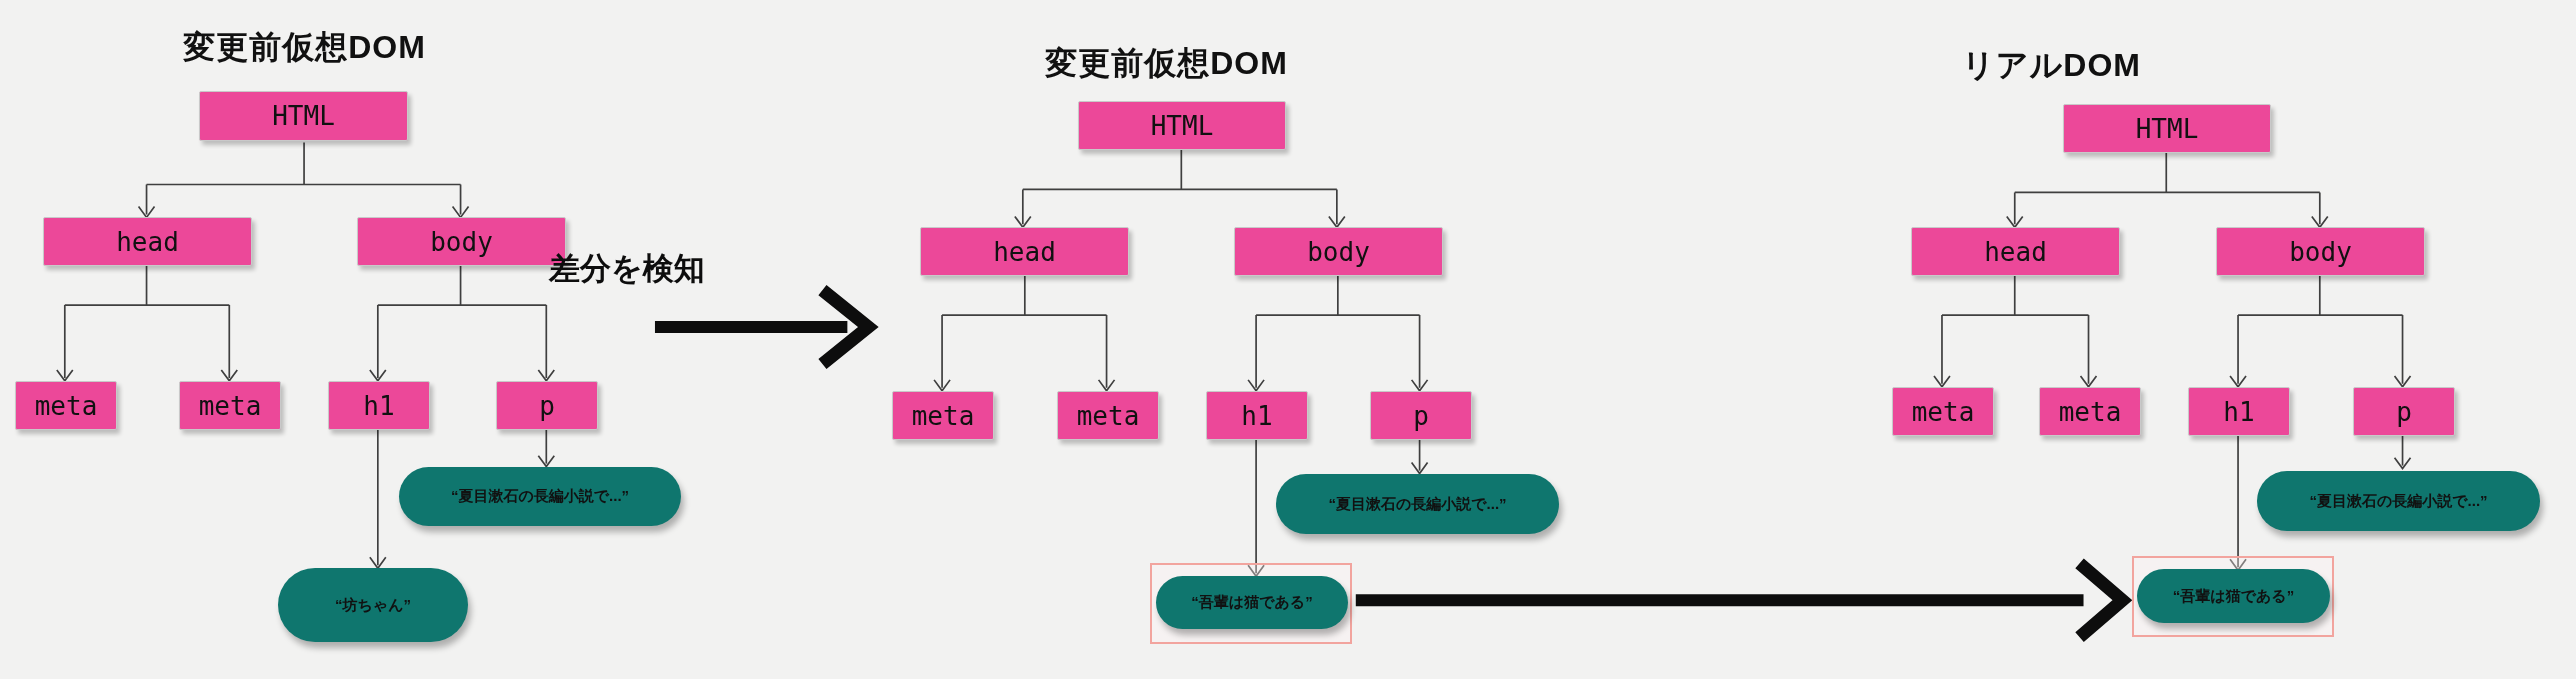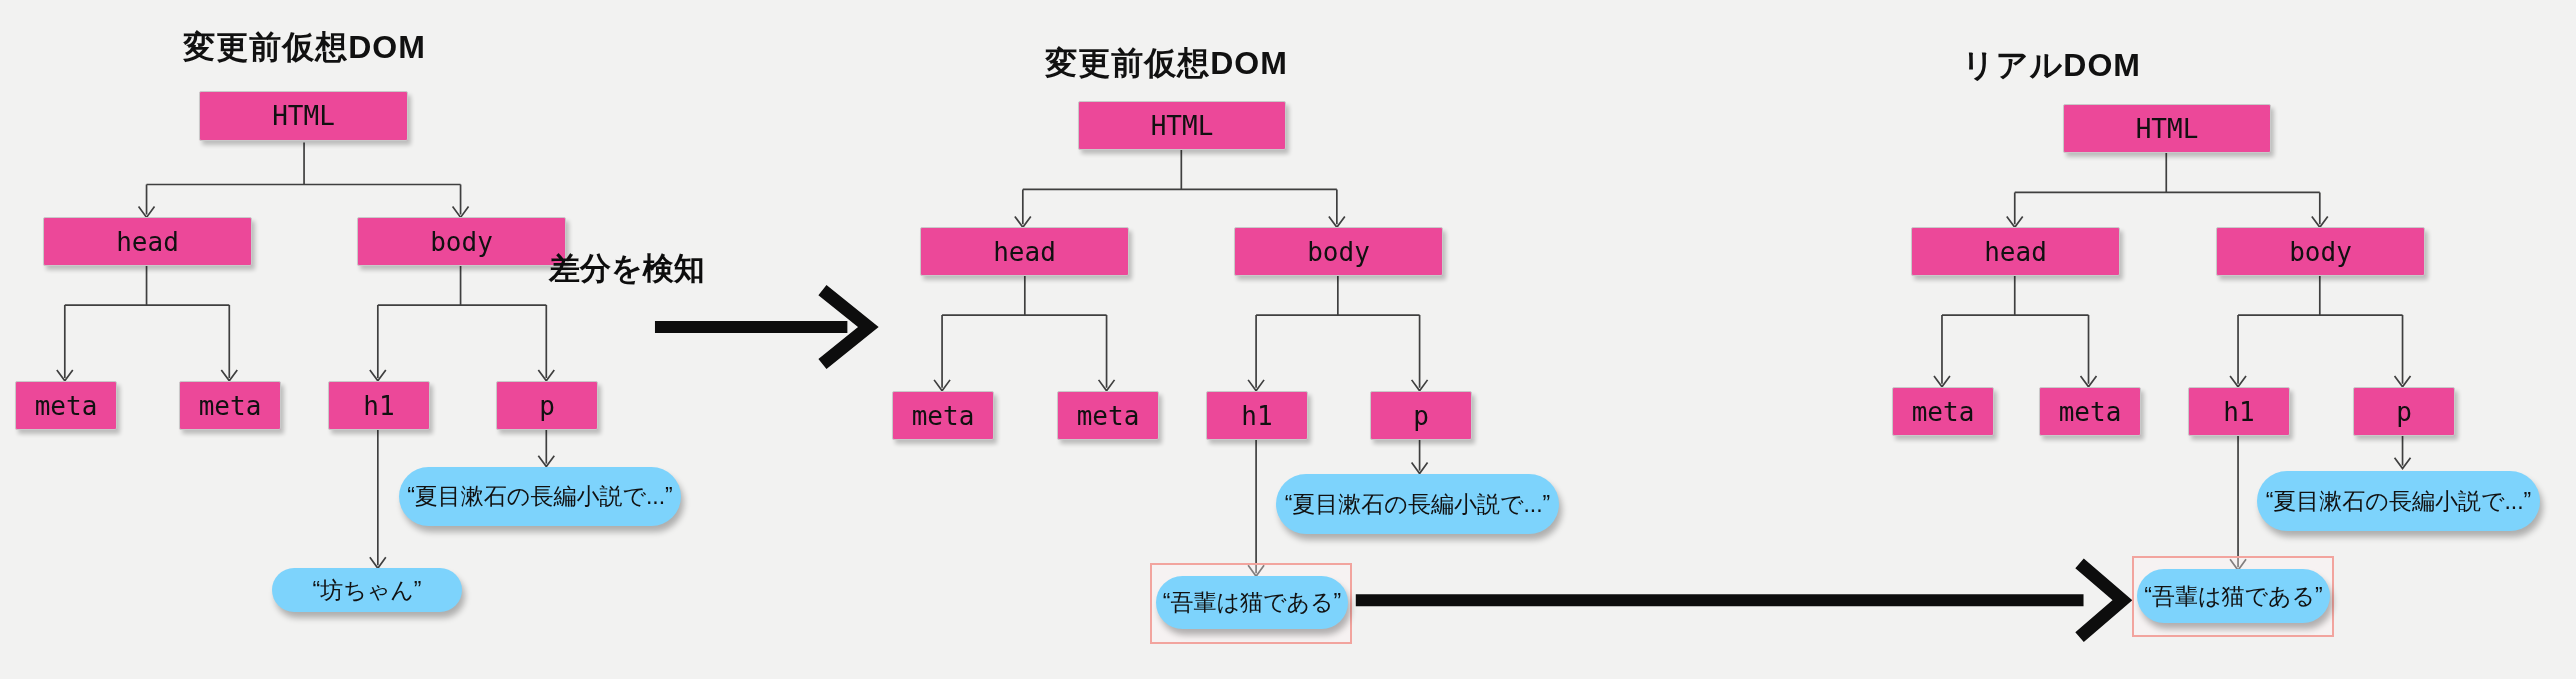--- a/index.html
+++ b/index.html
@@ -20,25 +20,25 @@
   }
   .node{
     position:absolute;background:#ec4899;
     border:1.5px solid #c9c9c9;border-radius:2px;
     box-shadow:3px 4px 4px rgba(0,0,0,0.22);
     display:flex;align-items:center;justify-content:center;
     font-family:"DejaVu Sans Mono","Liberation Mono",monospace;
     font-size:26px;color:#111;white-space:nowrap;
   }
   .pill{
-    position:absolute;background:#7dd3fc;
+    position:absolute;background:#0f766e;
     border-radius:40px;
     box-shadow:3px 6px 6px rgba(0,0,0,0.28);
     display:flex;align-items:center;justify-content:center;
-    font-size:23px;color:#111;white-space:nowrap;
+    font-size:15px;color:#111;white-space:nowrap;font-weight:bold;
   }
   .hl-rect{
     position:absolute;
     border:2.5px solid #f2a49e;
     background:rgba(255,244,243,0.35);
   }
   .arrow-label{
     position:absolute;width:399px;text-align:left;
     font-size:31px;font-weight:bold;color:#0d0d0d;white-space:nowrap;
   }
@@ -99,21 +99,21 @@
   <div>
     <div class="tree-title" style="left:105px;top:26px">変更前仮想DOM</div>
     <div class="node" style="left:199px;top:91px;width:207px;height:48px">HTML</div>
     <div class="node" style="left:43px;top:217px;width:207px;height:47px">head</div>
     <div class="node" style="left:357px;top:217px;width:207px;height:47px">body</div>
     <div class="node" style="left:15px;top:381px;width:100px;height:47px">meta</div>
     <div class="node" style="left:179px;top:381px;width:100px;height:47px">meta</div>
     <div class="node" style="left:328px;top:381px;width:100px;height:47px">h1</div>
     <div class="node" style="left:496px;top:381px;width:100px;height:47px">p</div>
     <div class="pill" style="left:399px;top:467px;width:282px;height:59px">“夏目漱石の長編小説で...”</div>
-    <div class="pill" style="left:272px;top:568px;width:190px;height:44px">“坊ちゃん”</div>
+    <div class="pill" style="left:278px;top:568px;width:190px;height:74px">“坊ちゃん”</div>
   </div>
 
   <div class="arrow-label" style="left:549px;top:248px">差分を検知</div>
 
   <div>
     <div class="tree-title" style="left:967px;top:42px">変更前仮想DOM</div>
     <div class="node" style="left:1078px;top:101px;width:206px;height:47px">HTML</div>
     <div class="node" style="left:920px;top:227px;width:207px;height:47px">head</div>
     <div class="node" style="left:1234px;top:227px;width:207px;height:47px">body</div>
     <div class="node" style="left:892px;top:391px;width:100px;height:47px">meta</div>

